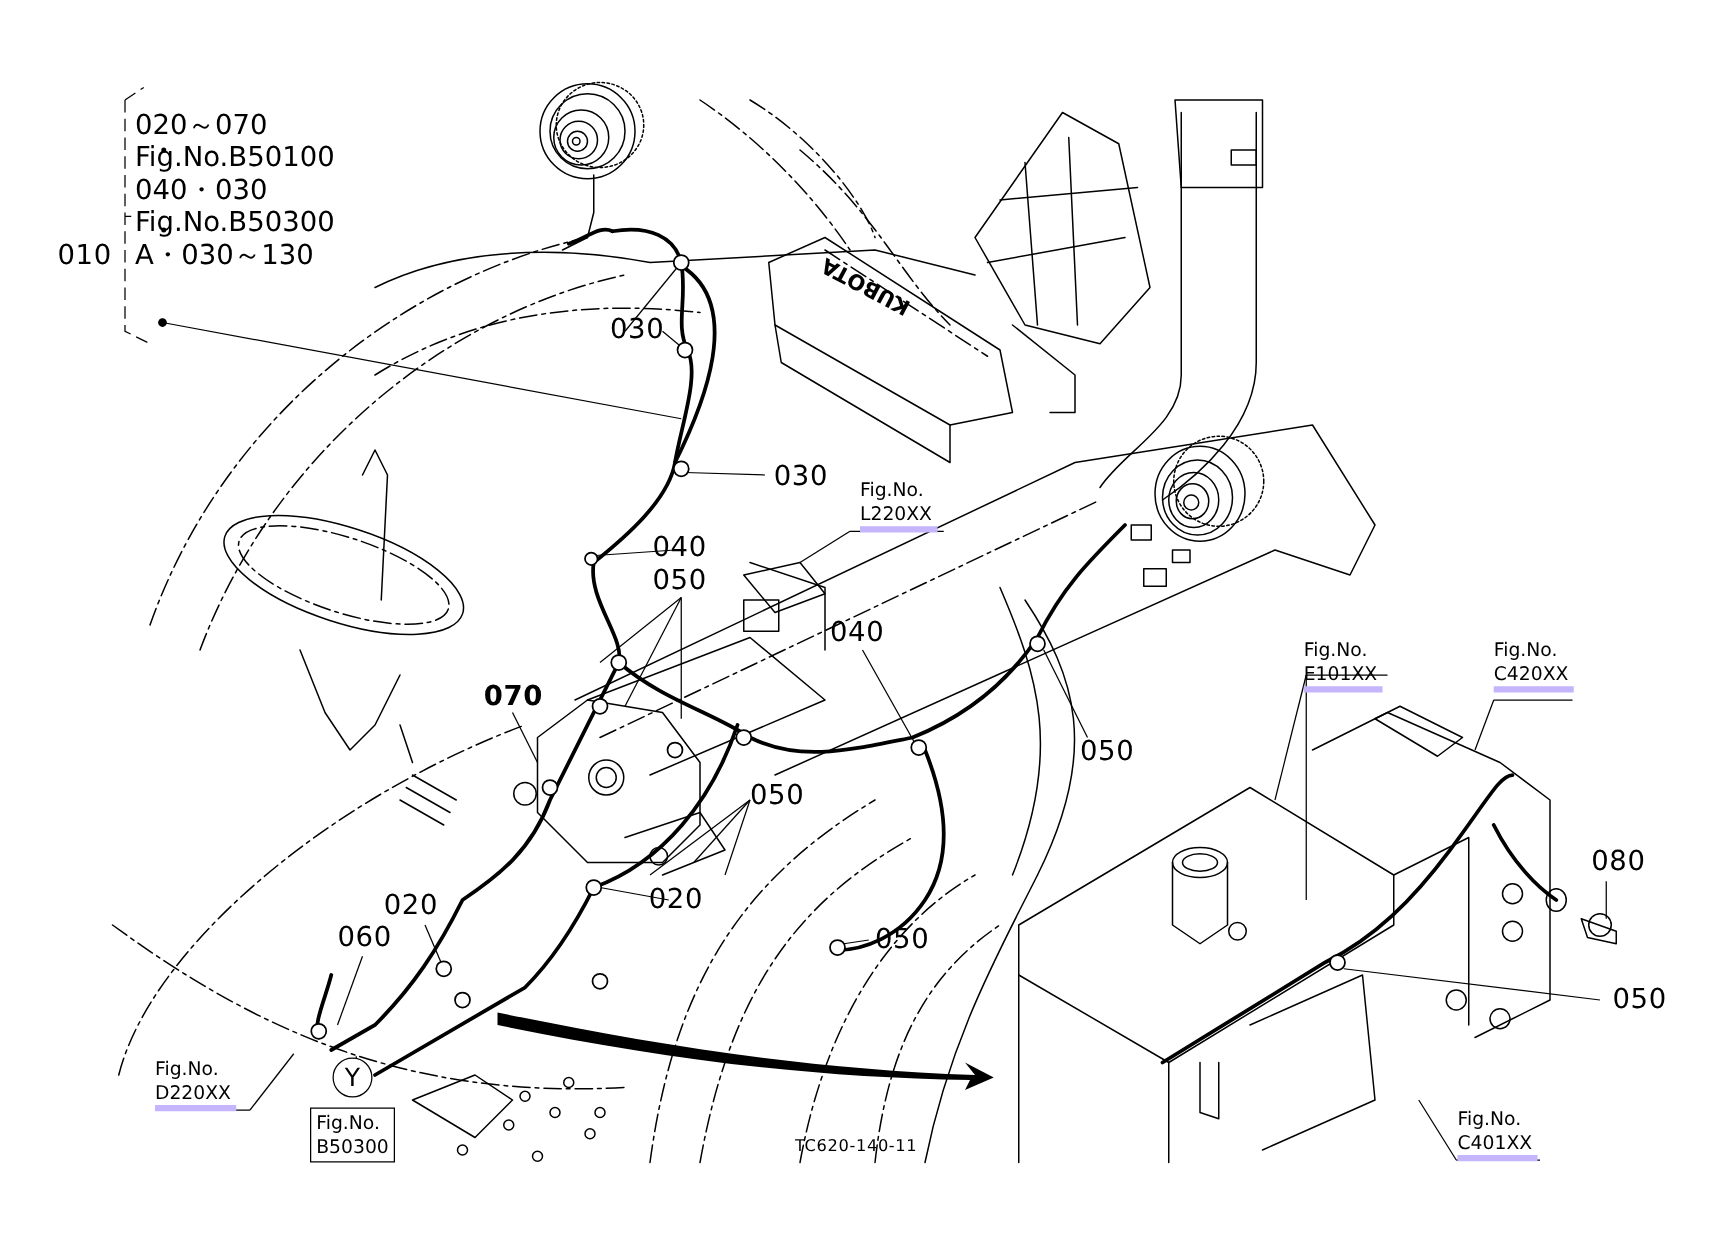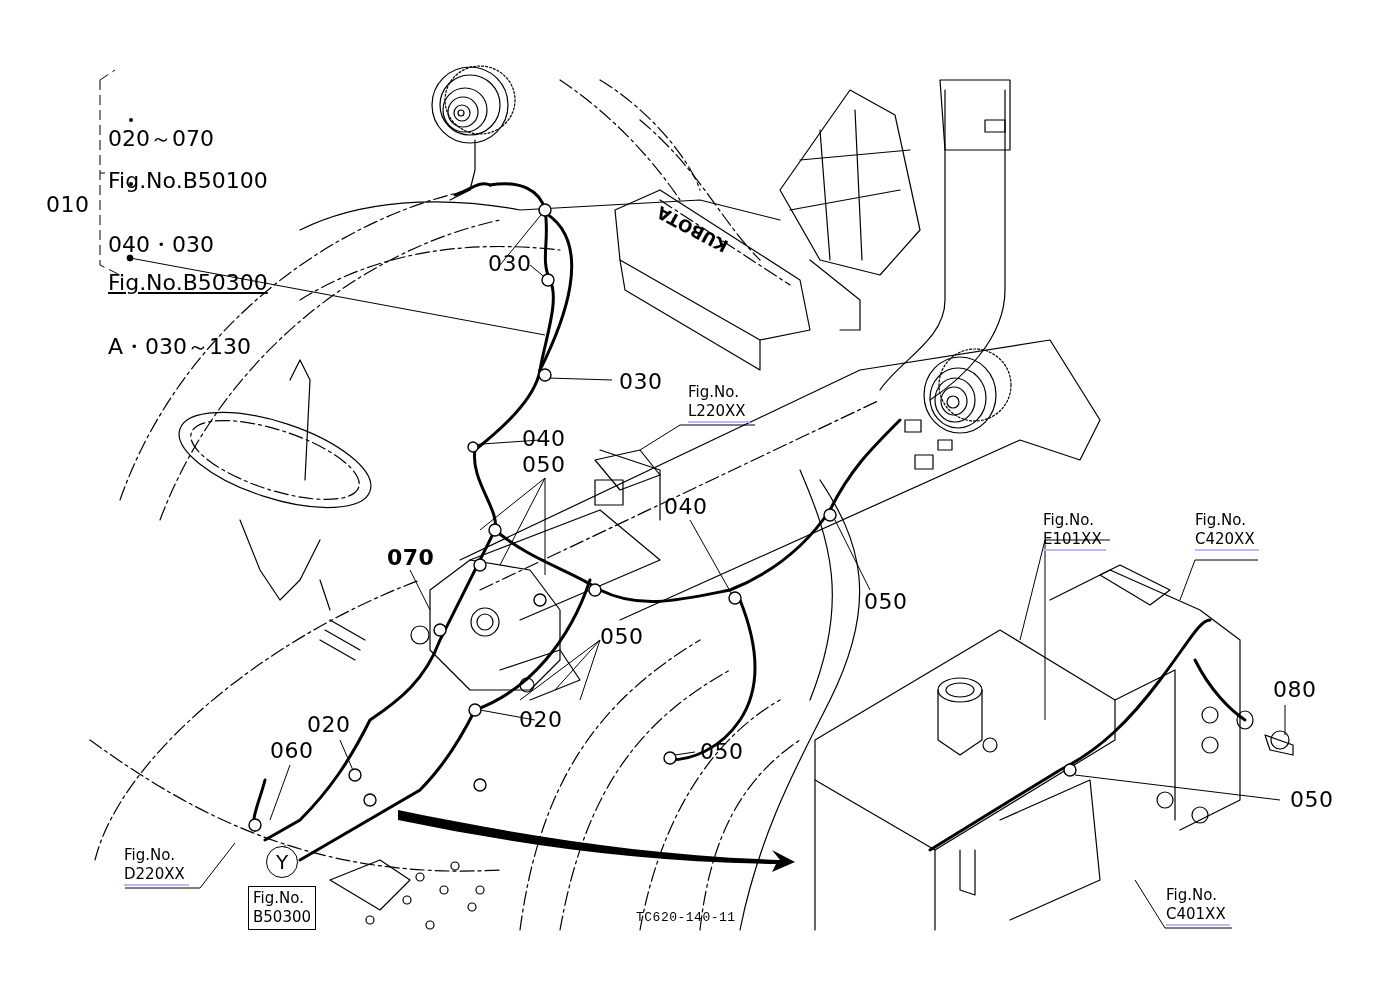--- a/index.html
+++ b/index.html
@@ -1,27 +1,27 @@
 <!DOCTYPE html>
 <html><head>
   <meta charset="utf-8">
   <style>
     html, body { margin: 0; padding: 0; background: #ffffff; }
     body { width: 1379px; height: 1001px; position: relative; overflow: hidden;
            font-family: "DejaVu Sans", sans-serif; color: #000; }
     #art { position: absolute; left: 0; top: 0; width: 1379px; height: 1001px; }
     .lbl { position: absolute; font-size: 22px; line-height: 22px; white-space: nowrap; letter-spacing: 0.5px; }
     .fig { position: absolute; font-size: 15px; line-height: 19px; white-space: nowrap; }
-    .fig .num { border-bottom: 2px solid #c4b5fd; display: inline-block; padding-right: 4px; }
+    .fig .num { border-bottom: 5px solid #c4b5fd; display: inline-block; padding-right: 4px; }
     .legend-block { position: absolute; left: 108px; top: 88px; font-size: 22px; line-height: 26px; }
-    .legend-block div { white-space: nowrap; height: 26px; margin-top: 38px; }
+    .legend-block div { white-space: nowrap; height: 26px; }
     .boxed { position: absolute; border: 1.5px solid #000; padding: 2px 4px; font-size: 15px; line-height: 19px; background: #fff; }
     .ycircle { position: absolute; width: 30px; height: 30px; border: 1.5px solid #000; border-radius: 50%;
                background: #fff; text-align: center; line-height: 30px; font-size: 20px; }
-    .drawing-no { position: absolute; font-size: 13px; letter-spacing: 0.5px; font-family: Liberation Mono, monospace; }
+    .drawing-no { position: absolute; font-size: 13px; letter-spacing: 0.5px; }
   </style>
 </head>
 <body>
 
 <svg id="art" viewBox="0 0 1379 1001" xmlns="http://www.w3.org/2000/svg">
   <g fill="none" stroke="#000" stroke-width="1.2" stroke-linecap="round" stroke-linejoin="round">
 
     <g stroke-dasharray="14 4 3 4">
       <path d="M120 500 C 180 330, 330 220, 470 190"></path>
       <path d="M160 520 C 220 360, 360 250, 500 220"></path>
@@ -219,23 +219,23 @@
     <circle cx="1070" cy="770" r="6"></circle>
       <circle cx="480" cy="785" r="6"></circle>
     <circle cx="440" cy="630" r="6"></circle>
       <circle cx="255" cy="825" r="6"></circle>
   </g>
 </svg>
 
 <div class="lbl" style="left:46px; top:163px;margin-top:31px;">010</div>
 <div class="legend-block">
   <div>020～070</div>
-  <div style="margin-top:16px;">Fig.No.B50100</div>
+  <div style="margin-top:0;">Fig.No.B50100</div>
   <div>040・030</div>
-  <div style="margin-top:12px;text-decoration:underline;">Fig.No.B50300</div>
+  <div style="">Fig.No.B50300</div>
   <div>A・030～130</div>
 </div>
 <span style="position:absolute;left:129px;top:118px;width:4px;height:4px;border-radius:50%;background:#000;"></span>
 <span style="position:absolute;left:129px;top:182px;width:4px;height:4px;border-radius:50%;background:#000;"></span>
 
 <div class="lbl" style="left:488px; top:253px;">030</div>
 <div class="lbl" style="left:619px; top:371px;">030</div>
 <div class="lbl" style="left:522px; top:428px;">040</div>
 <div class="lbl" style="left:522px; top:454px;">050</div>
 <div class="lbl" style="left:387px; top:547px;font-weight:bold;">070</div>

